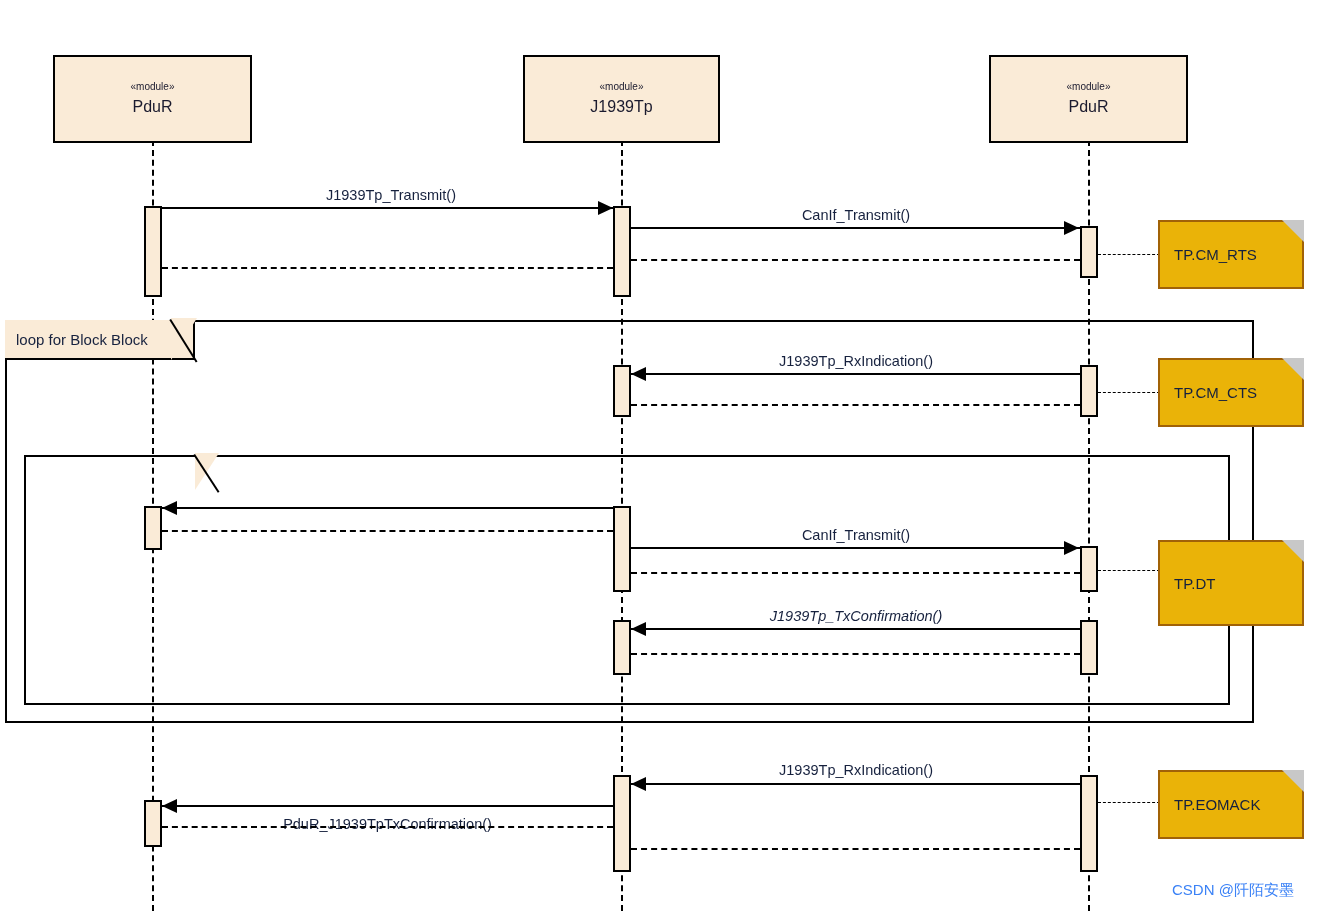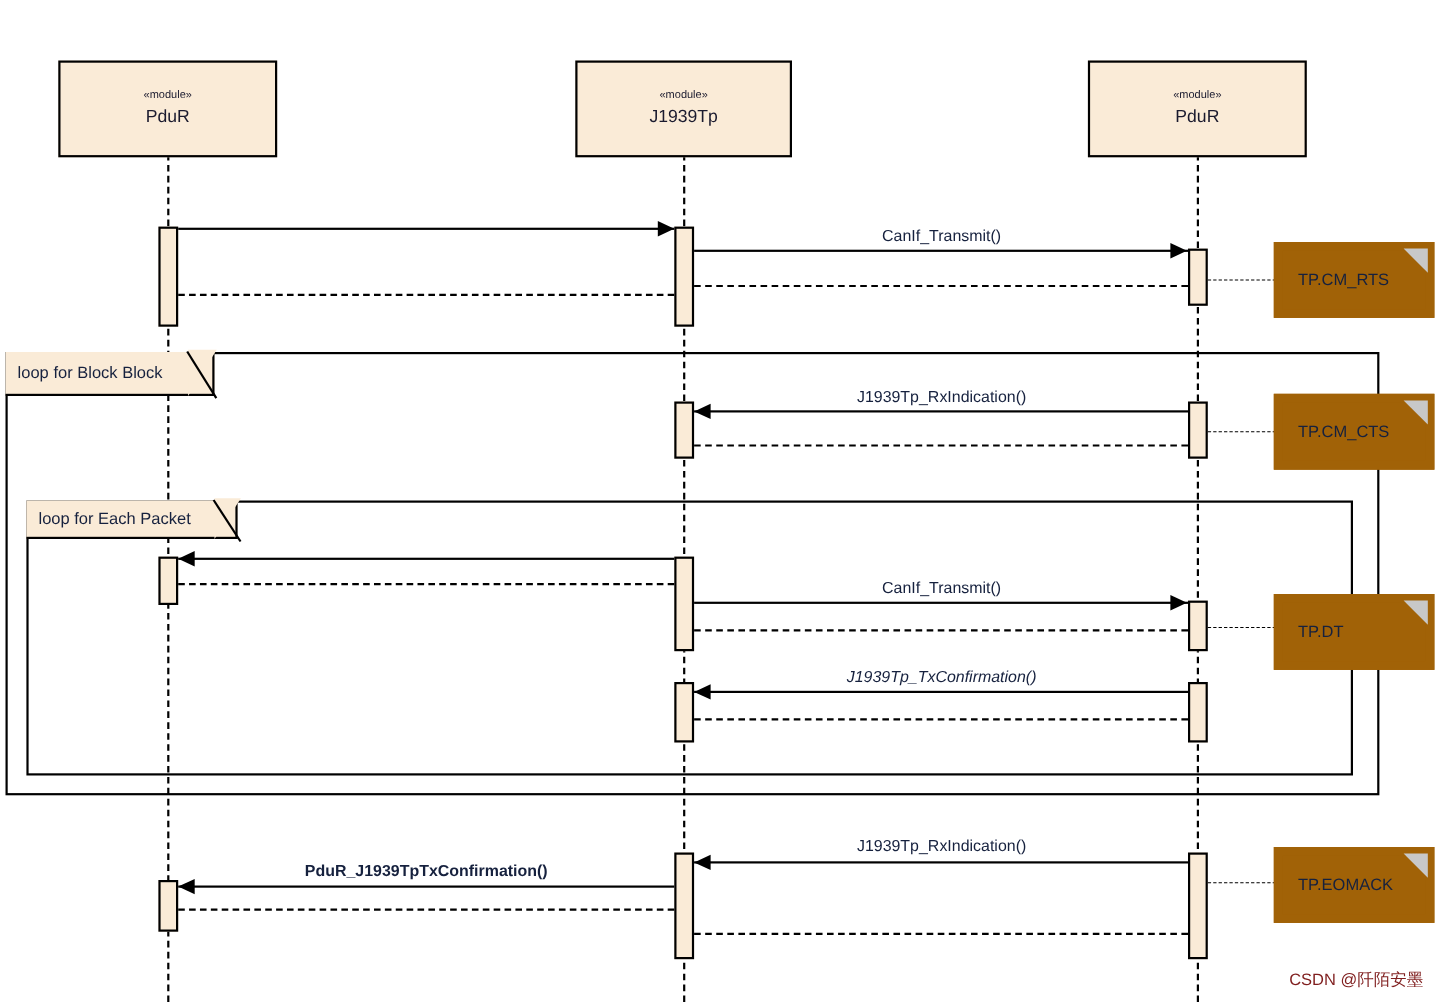--- a/index.html
+++ b/index.html
@@ -76,22 +76,22 @@
     position: absolute;
     font-size: 14.5px;
     color: #16213e;
     white-space: nowrap;
     text-align: center;
   }
 
   
   .note {
     position: absolute;
-    background: #a16207;
-    border: 8px solid #a16207;
+    background: #eab308;
+    border: 2px solid #a16207;
     font-size: 15px;
     color: #16213e;
     display: flex;
     align-items: center;
     padding-left: 14px;
   }
   .note .fold {
     position: absolute;
     top: -2px; right: -2px;
     width: 0; height: 0;
@@ -131,21 +131,21 @@
     display: flex;
     align-items: center;
     padding-left: 11px;
     white-space: nowrap;
   }
 
   
   .watermark {
     position: absolute;
     font-size: 15px;
-    color: #7f1d1d;
+    color: #3b82f6;
     white-space: nowrap;
   }
 </style>
 </head>
 <body>
 
 <div id="canvas">
 
   <div class="lifeline" style="left:152px;  top:140px; height:771px;"></div>
   <div class="lifeline" style="left:621px;  top:140px; height:771px;"></div>
@@ -156,23 +156,20 @@
     <span>loop for Block Block</span>
 
   </div>
 
   <div style="position:absolute; left:171px; top:318px; width:0; height:0;
               border-left:26px solid #faebd7; border-bottom:42px solid transparent;"></div>
   <div style="position:absolute; left:171px; top:319px; width:50px; height:0;
               border-top:2px solid #000000; transform:rotate(58deg); transform-origin:left top;"></div>
 
   <div class="frame" style="left:24px; top:455px; width:1206px; height:250px;"></div>
-  <div class="frame-label" style="left:24px; top:455px; width:192px; height:35px;">
-    <span>loop for Each Packet</span>
-  </div>
   <div style="position:absolute; left:195px; top:453px; width:0; height:0;
               border-left:24px solid #faebd7; border-bottom:37px solid transparent;"></div>
   <div style="position:absolute; left:195px; top:454px; width:45px; height:0;
               border-top:2px solid #000000; transform:rotate(57deg); transform-origin:left top;"></div>
 
   <div class="participant" style="left:53px; top:55px; width:199px; height:88px;">
     <span class="stereo">«module»</span>
     <span class="pname">PduR</span>
   </div>
   <div class="participant" style="left:523px; top:55px; width:197px; height:88px;">
@@ -195,20 +192,21 @@
   <div class="activation" style="left:613px;  top:506px; height:86px;"></div>
   <div class="activation" style="left:1080px; top:546px; height:46px;"></div>
 
   <div class="activation" style="left:613px;  top:620px; height:55px;"></div>
   <div class="activation" style="left:1080px; top:620px; height:55px;"></div>
 
   <div class="activation" style="left:613px;  top:775px; height:97px;"></div>
   <div class="activation" style="left:1080px; top:775px; height:97px;"></div>
   <div class="activation" style="left:144px;  top:800px; height:47px;"></div>
 
+  <div class="msg-label" style="left:161px; top:187px; width:460px;">J1939Tp_Transmit()</div>
   <div class="msg-line" style="left:162px; top:207px; width:451px;"></div>
   <div class="arrowhead ah-solid-r" style="left:598px; top:201px;"></div>
 
   <div class="msg-line ret" style="left:162px; top:267px; width:451px;"></div>
   <div class="ah-open left" style="left:162px; top:258px;"></div>
 
   <div class="msg-label" style="left:631px; top:207px; width:450px;">CanIf_Transmit()</div>
   <div class="msg-line" style="left:631px; top:227px; width:449px;"></div>
   <div class="arrowhead ah-solid-r" style="left:1064px; top:221px;"></div>
 
@@ -243,21 +241,21 @@
   <div class="ah-open" style="left:595px; top:521px;"></div>
 
   <div class="msg-label" style="left:631px; top:527px; width:450px;">CanIf_Transmit()</div>
   <div class="msg-line" style="left:631px; top:547px; width:449px;"></div>
   <div class="arrowhead ah-solid-r" style="left:1064px; top:541px;"></div>
 
   <div class="msg-line ret" style="left:631px; top:572px; width:449px;"></div>
   <div class="ah-open left" style="left:631px; top:563px;"></div>
 
   <div class="note-anchor thin" style="left:1098px; top:570px; width:62px;"></div>
-  <div class="note" style="left:1158px; top:540px; width:146px; height:69px;">
+  <div class="note" style="left:1158px; top:540px; width:146px; height:86px;">
     <span>TP.DT</span>
     <span class="fold"></span>
     <span class="fold-edge"></span>
   </div>
 
   <div class="msg-label" style="left:631px; top:608px; width:450px;font-style:italic;">J1939Tp_TxConfirmation()</div>
   <div class="msg-line" style="left:631px; top:628px; width:449px;"></div>
   <div class="arrowhead ah-solid-l" style="left:631px; top:622px;"></div>
 
   <div class="msg-line ret" style="left:631px; top:653px; width:449px;"></div>
@@ -267,21 +265,21 @@
   <div class="msg-line" style="left:631px; top:783px; width:449px;"></div>
   <div class="arrowhead ah-solid-l" style="left:631px; top:777px;"></div>
 
   <div class="note-anchor thin" style="left:1098px; top:802px; width:62px;"></div>
   <div class="note" style="left:1158px; top:770px; width:146px; height:69px;">
     <span>TP.EOMACK</span>
     <span class="fold"></span>
     <span class="fold-edge"></span>
   </div>
 
-  <div class="msg-label" style="left:162px; top:784px; width:451px;font-weight:bold;">PduR_J1939TpTxConfirmation()</div>
+  <div class="msg-label" style="left:162px; top:816px; width:451px;">PduR_J1939TpTxConfirmation()</div>
   <div class="msg-line" style="left:162px; top:805px; width:451px;"></div>
   <div class="arrowhead ah-solid-l" style="left:162px; top:799px;"></div>
 
   <div class="msg-line ret" style="left:162px; top:826px; width:451px;"></div>
   <div class="ah-open" style="left:595px; top:817px;"></div>
 
   <div class="msg-line ret" style="left:631px; top:848px; width:449px;"></div>
   <div class="ah-open" style="left:1062px; top:839px;"></div>
 
   <div class="watermark" style="left:1172px; top:881px;">CSDN @阡陌安墨</div>

